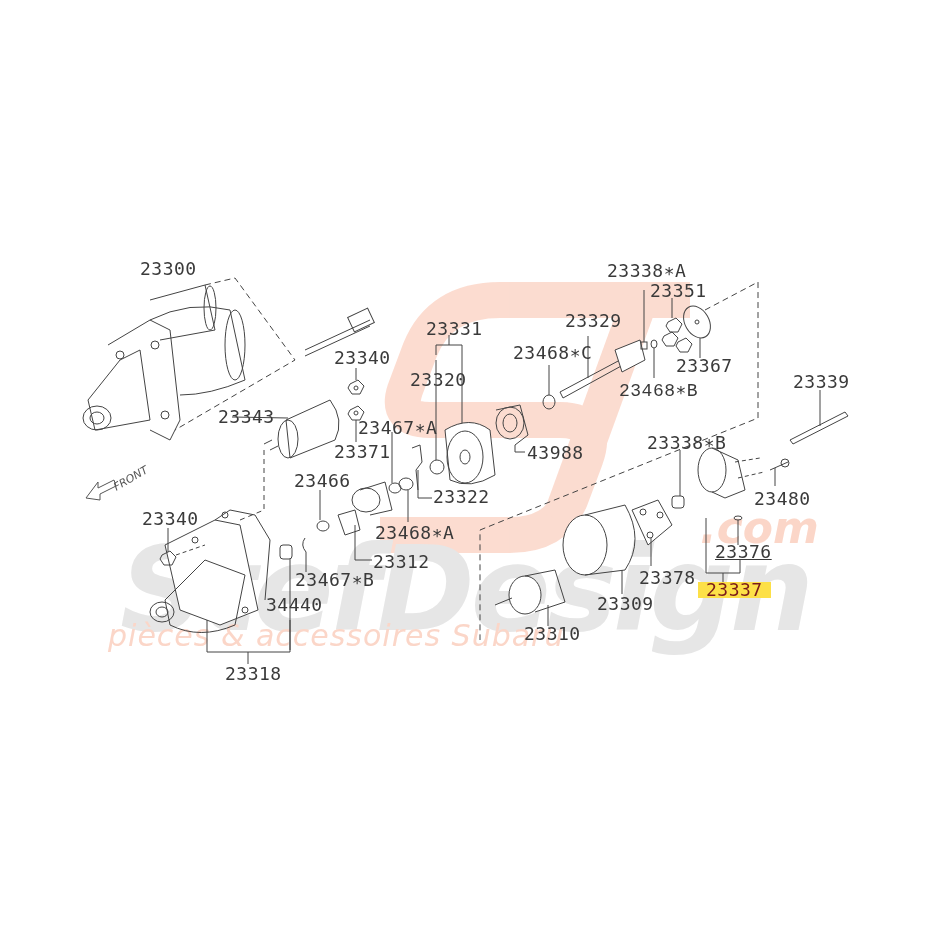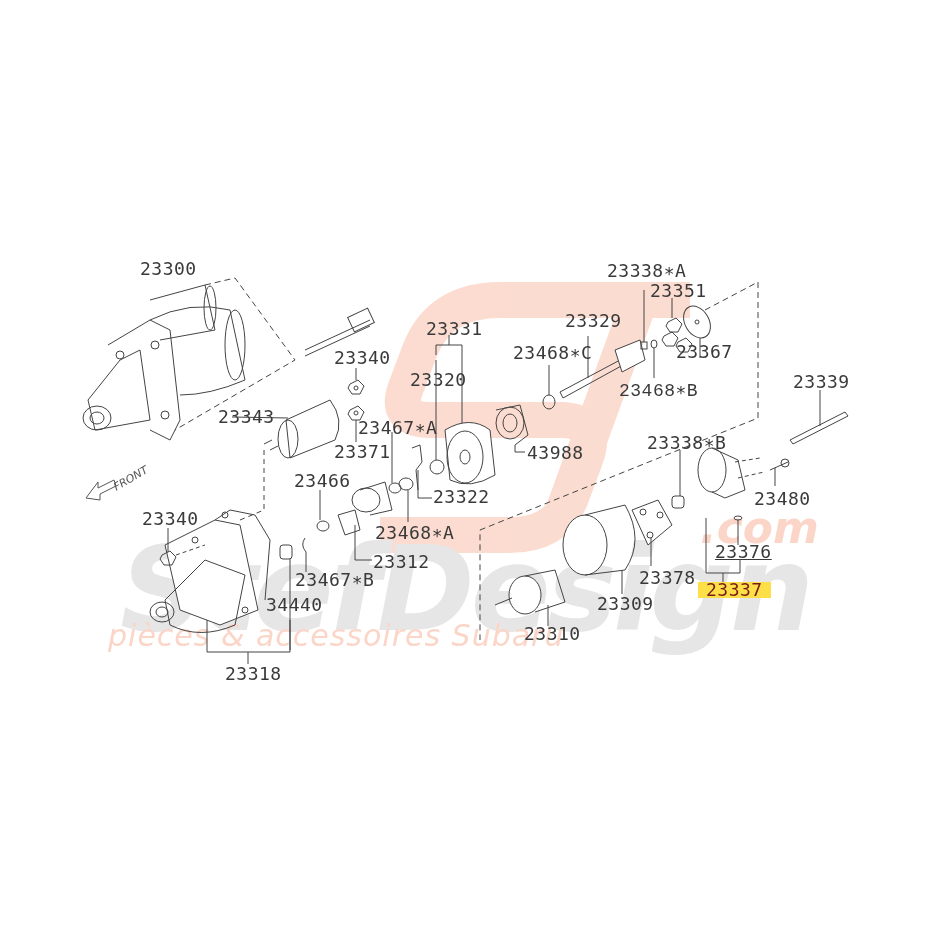--- a/index.html
+++ b/index.html
@@ -206,21 +206,21 @@
   <div class="lbl" style="left:225px;top:667px;">23318</div>
   <div class="lbl" style="left:426px;top:322px;">23331</div>
   <div class="lbl" style="left:410px;top:373px;">23320</div>
   <div class="lbl" style="left:433px;top:490px;">23322</div>
   <div class="lbl" style="left:375px;top:526px;">23468∗A</div>
   <div class="lbl" style="left:527px;top:446px;">43988</div>
   <div class="lbl" style="left:513px;top:346px;">23468∗C</div>
   <div class="lbl" style="left:565px;top:314px;">23329</div>
   <div class="lbl" style="left:607px;top:264px;">23338∗A</div>
   <div class="lbl" style="left:650px;top:284px;">23351</div>
-  <div class="lbl" style="left:676px;top:345px;text-align:right;">23367</div>
+  <div class="lbl" style="left:676px;top:359px;text-align:right;">23367</div>
   <div class="lbl" style="left:619px;top:384px;font-family:Liberation Mono, monospace;">23468∗B</div>
   <div class="lbl" style="left:793px;top:375px;">23339</div>
   <div class="lbl" style="left:647px;top:436px;">23338∗B</div>
   <div class="lbl" style="left:754px;top:492px;">23480</div>
   <div class="lbl" style="left:715px;top:545px;text-decoration:underline;">23376</div>
   <div class="lbl hl" style="left:698px;top:582px;">23337</div>
   <div class="lbl" style="left:639px;top:571px;">23378</div>
   <div class="lbl" style="left:597px;top:597px;">23309</div>
   <div class="lbl" style="left:524px;top:627px;">23310</div>
 </div>

